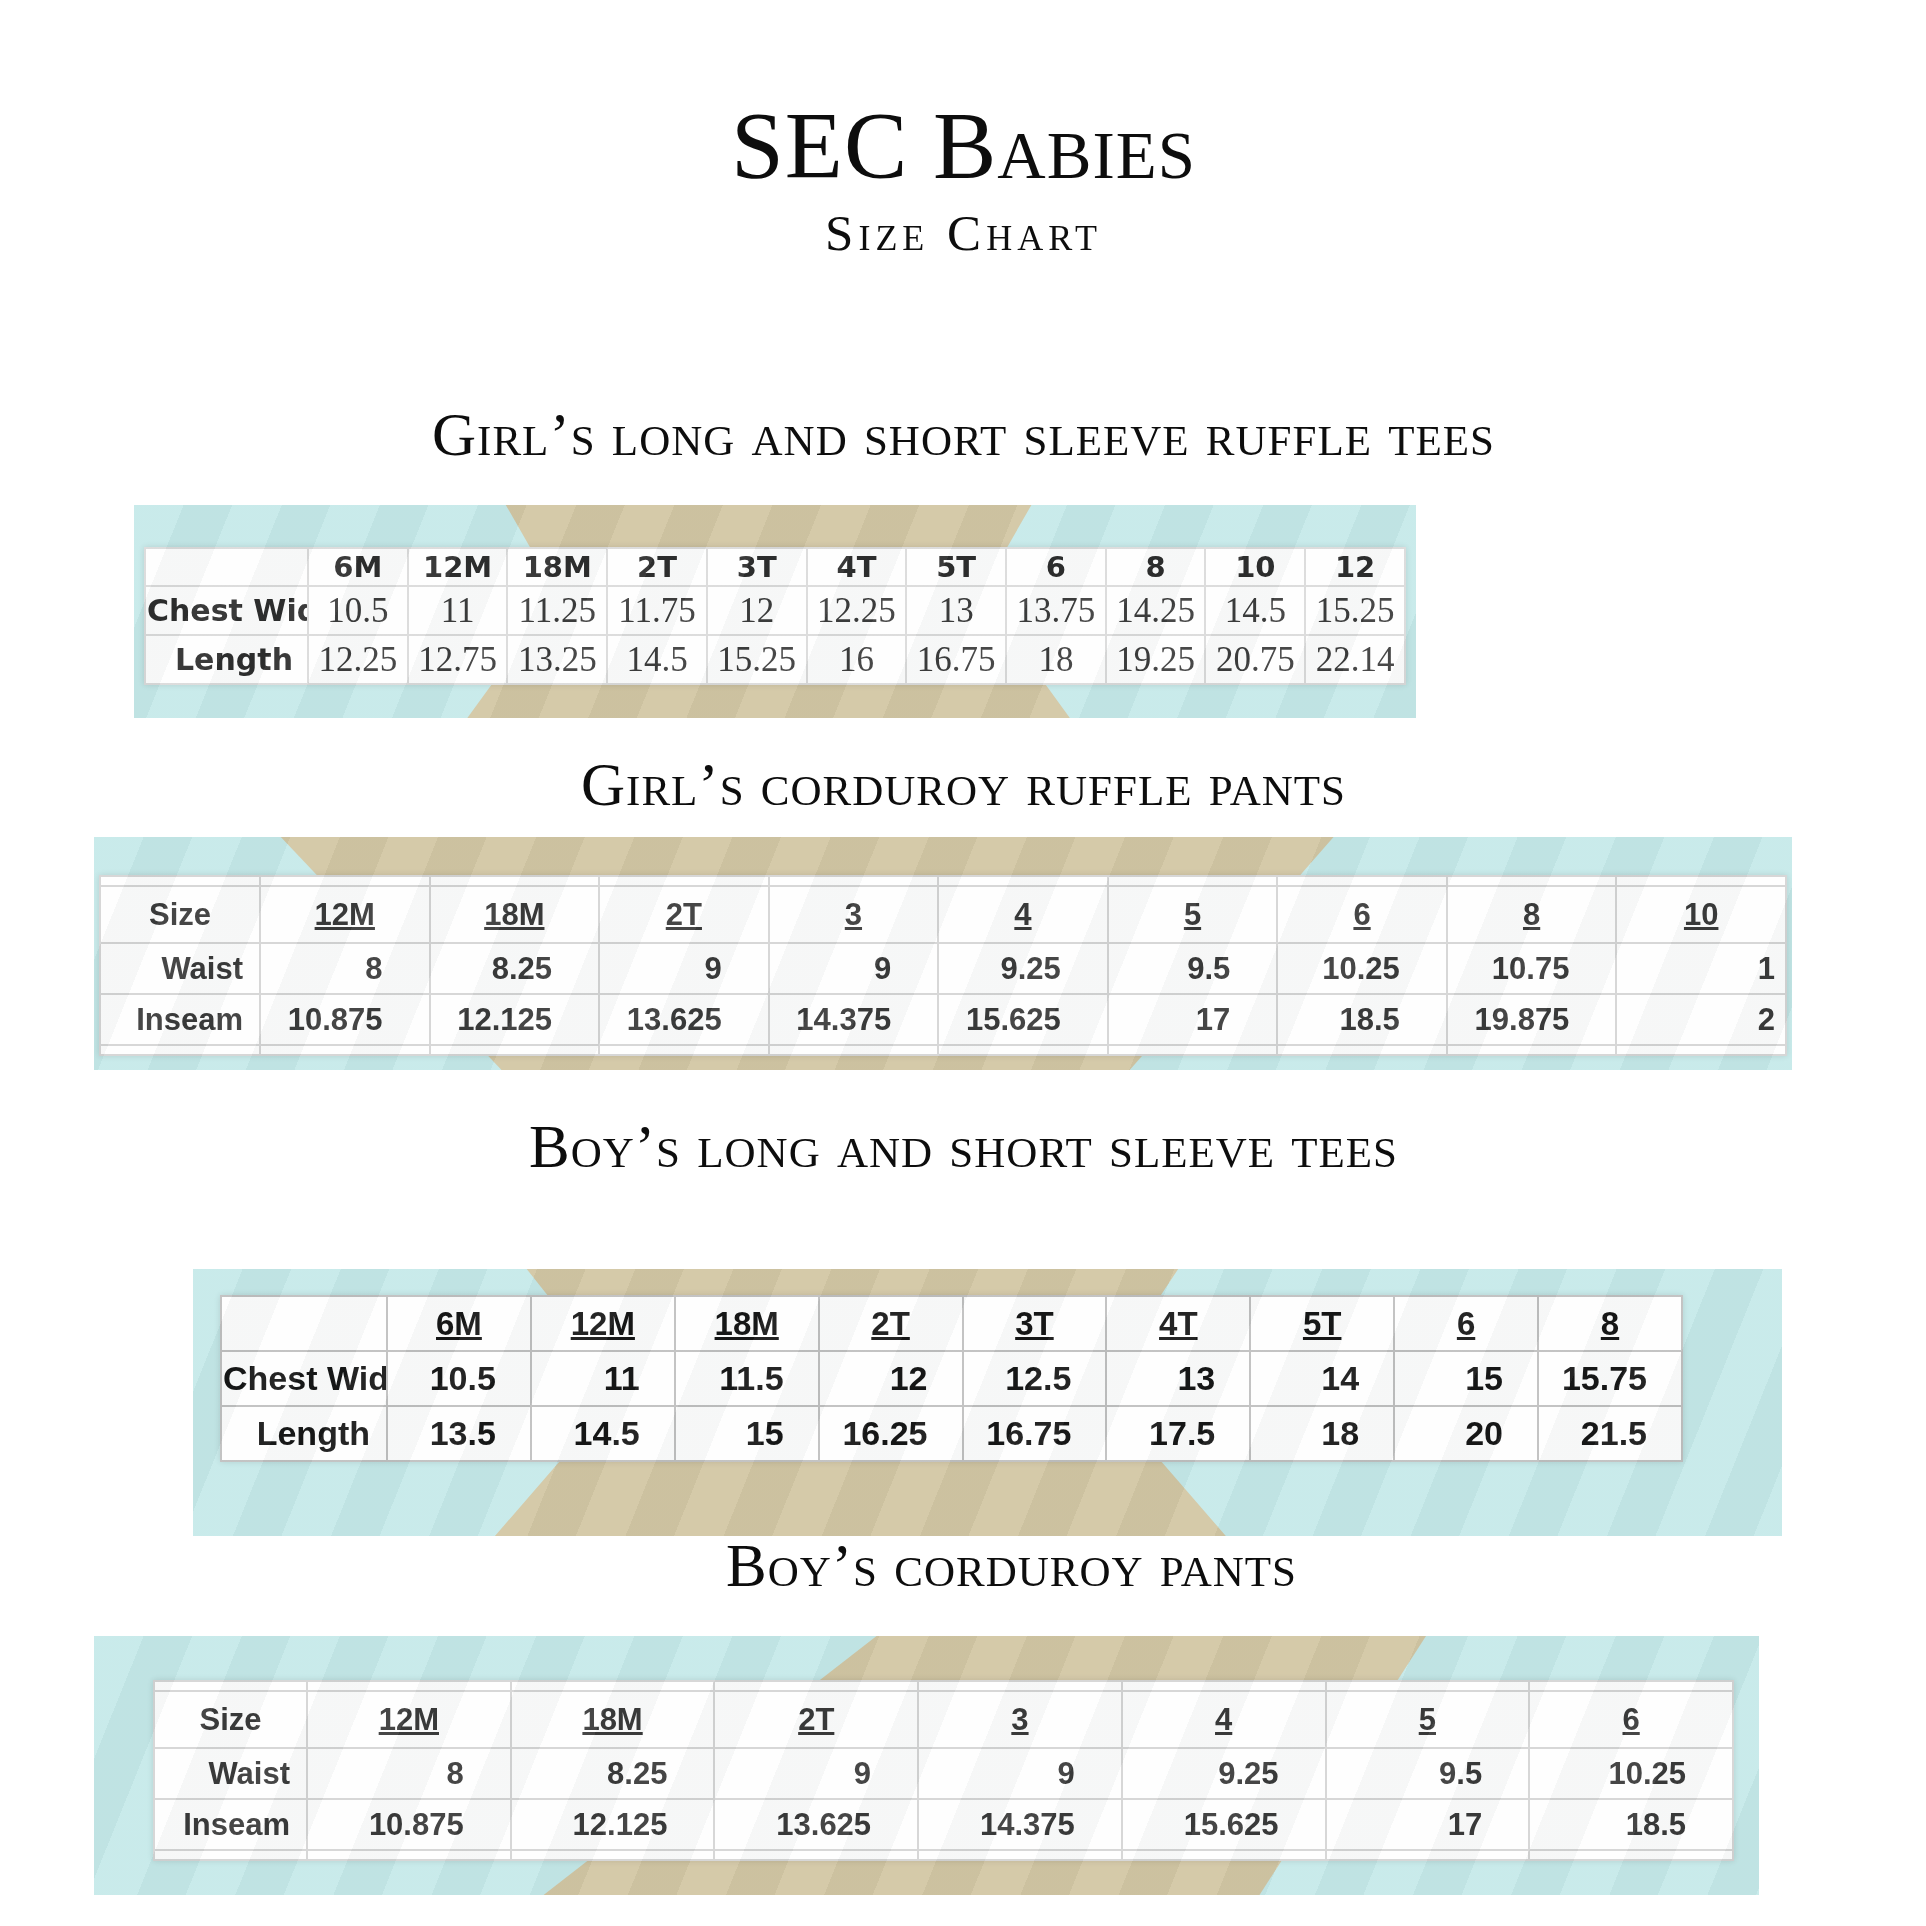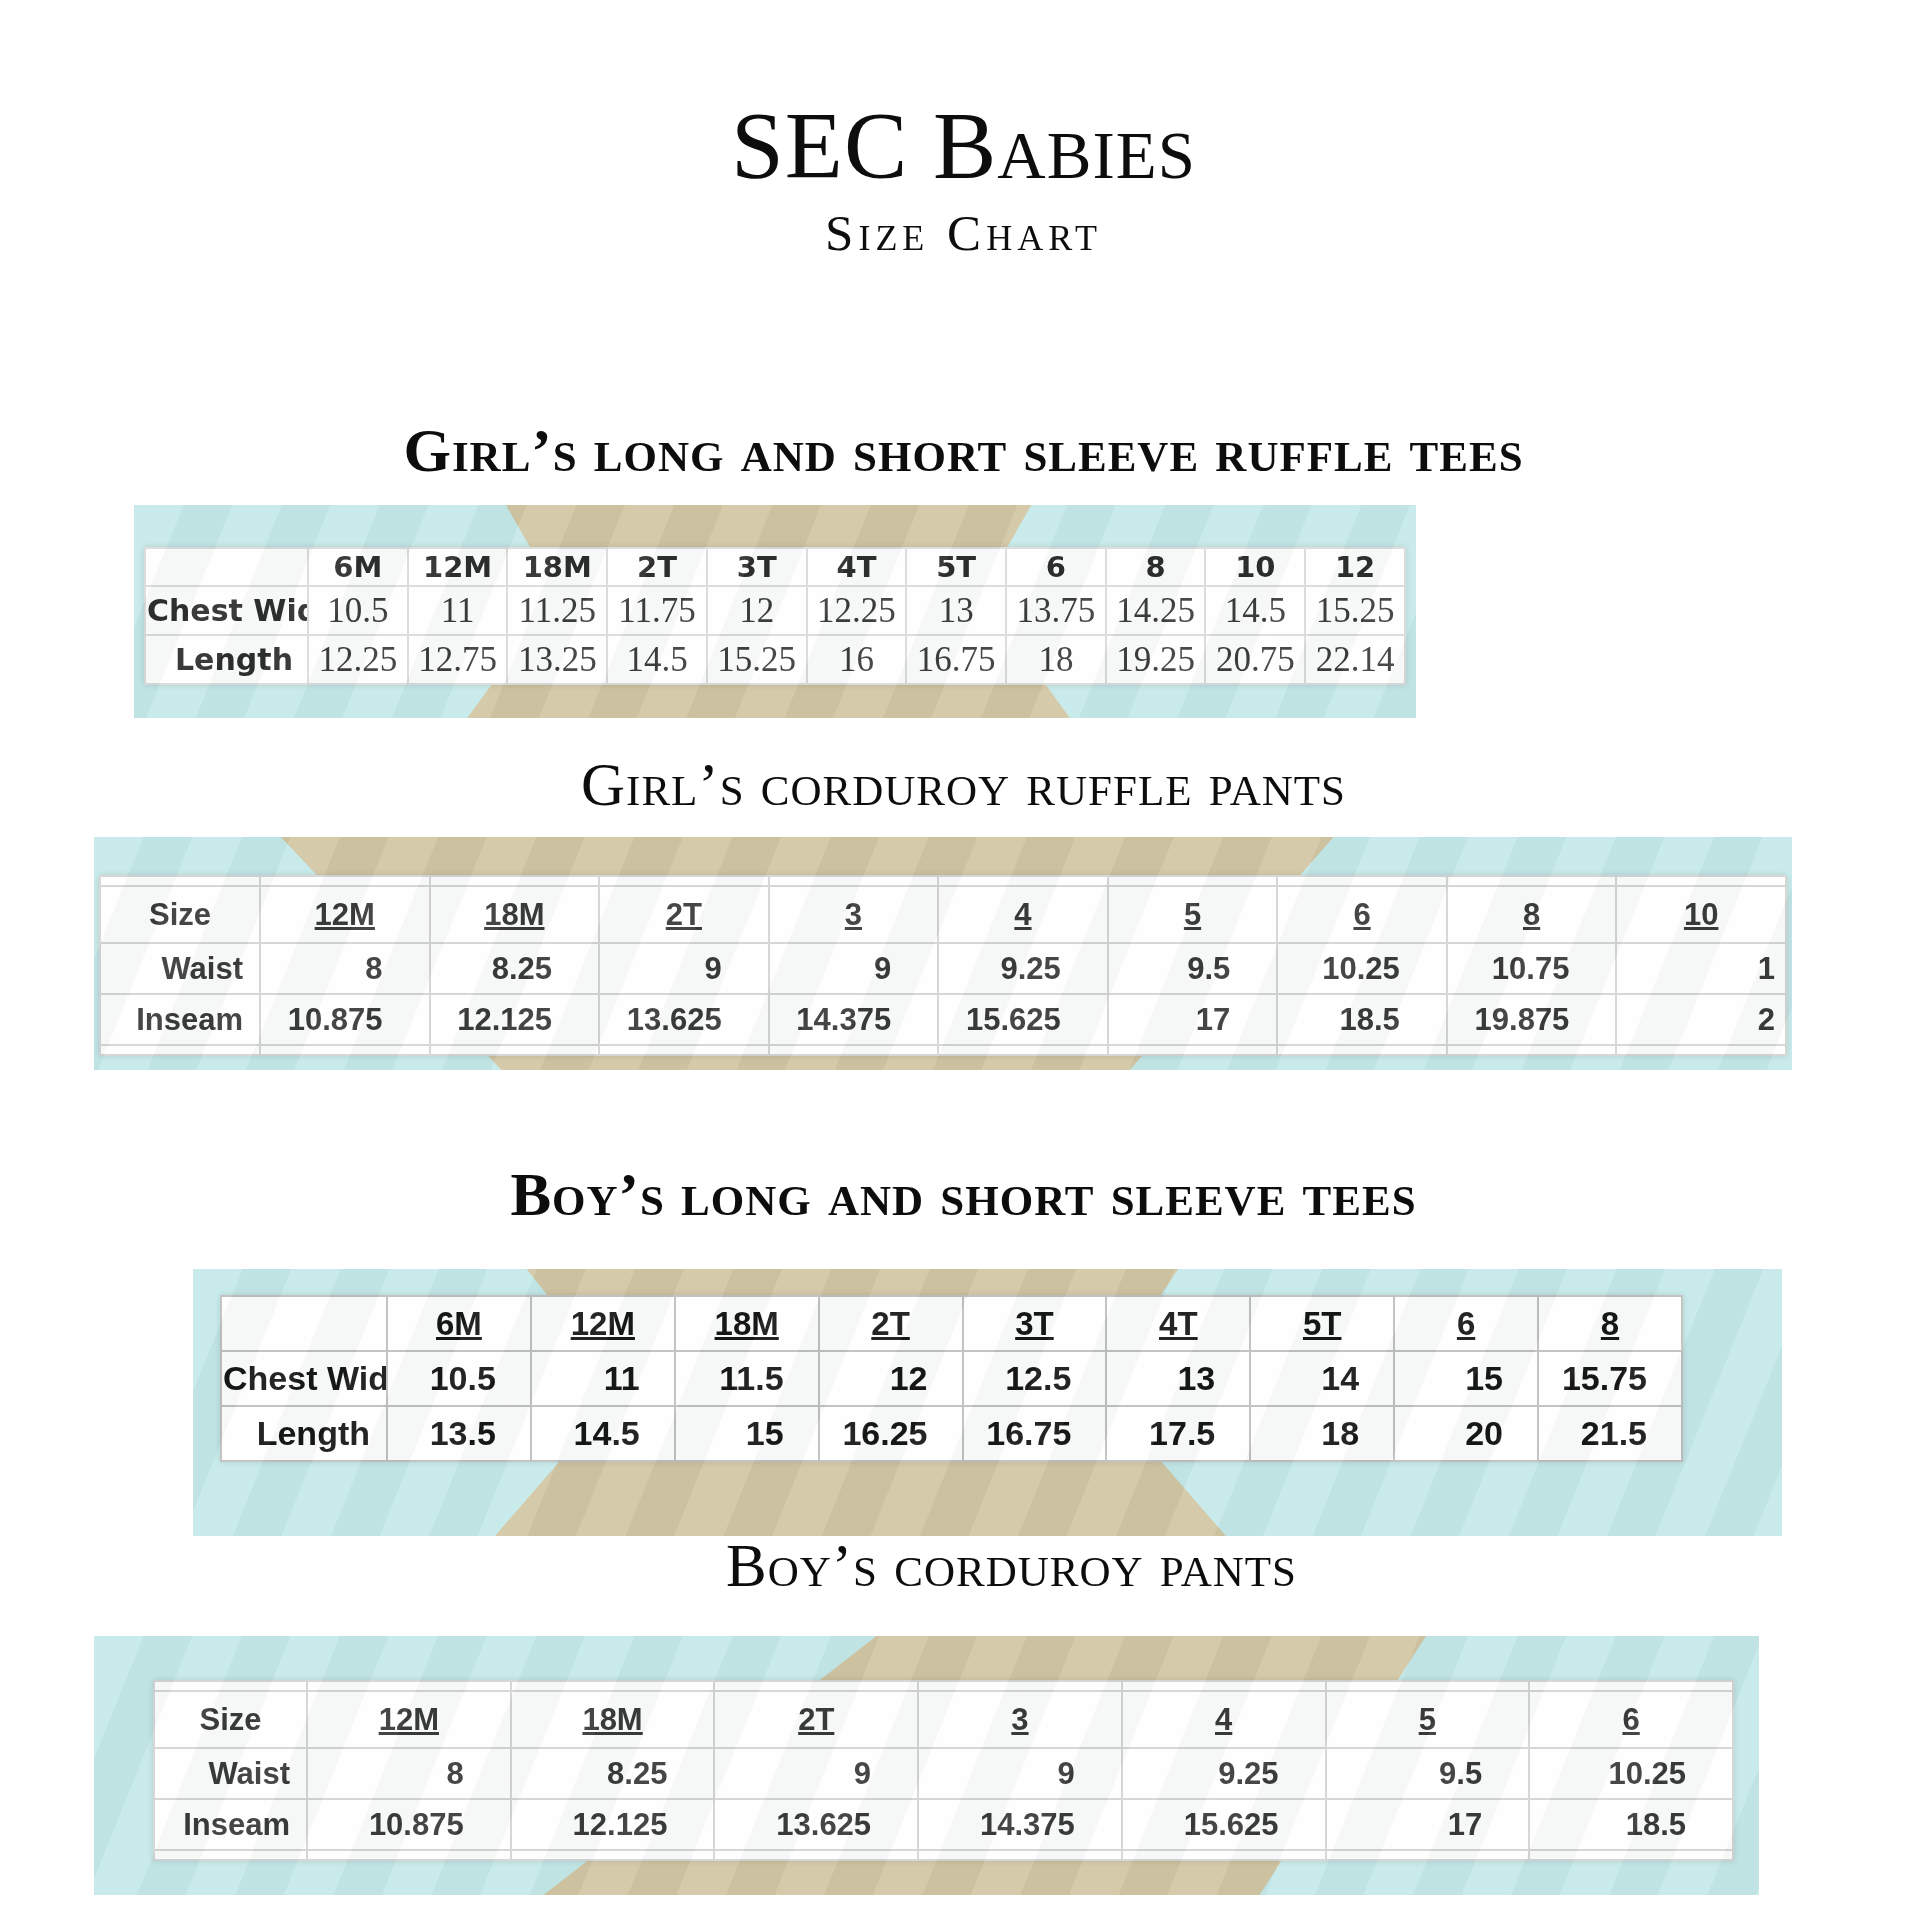--- a/index.html
+++ b/index.html
@@ -8,21 +8,21 @@
     background:#ffffff;font-family:"Liberation Serif",serif;
   }
   
   .page-title,.page-subtitle,.sec-heading{
     position:absolute;left:0;width:1927px;text-align:center;
     font-variant:small-caps;color:#0d0d0d;white-space:nowrap;
   }
   .page-title{top:91px;font-size:95px;letter-spacing:1px;}
   .page-subtitle{top:204px;font-size:51px;letter-spacing:5px;}
   .sec-heading{font-size:61px;letter-spacing:1px;}
-  #h0{top:416px;font-weight:bold;} #h1{top:750px;} #h2{top:1160px;font-weight:bold;} #h3{top:1531px;padding-left:48px;}
+  #h0{top:400px;} #h1{top:750px;} #h2{top:1112px;} #h3{top:1531px;padding-left:48px;}
 
   
   .band{position:absolute;background:#c5e9e9;overflow:hidden;}
   .band::after{
     content:"";position:absolute;inset:0;pointer-events:none;
     background:repeating-linear-gradient(112deg,rgba(255,255,255,.07) 0 46px,rgba(60,80,80,.04) 46px 91px);
   }
   .tan{position:absolute;inset:0;background:#d2c6a3;}
   #band0{left:134px;top:505px;width:1282px;height:213px;}
   #band0 .tan{clip-path:polygon(29% 0,70% 0,66% 42%,73% 100%,26% 100%,33% 42%);}

